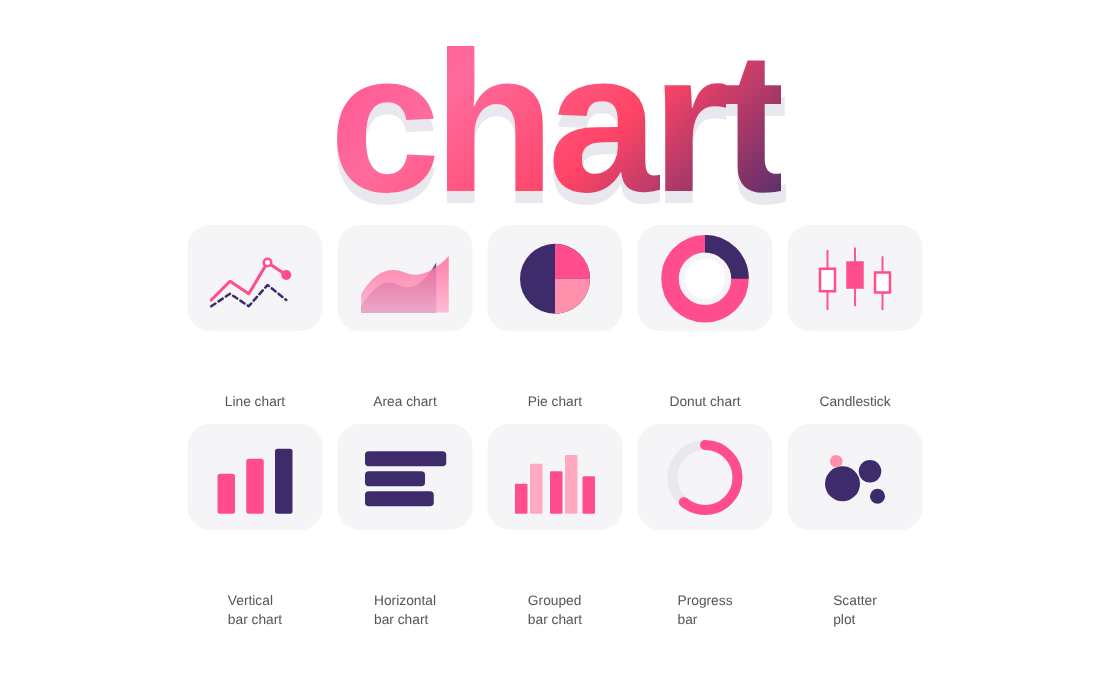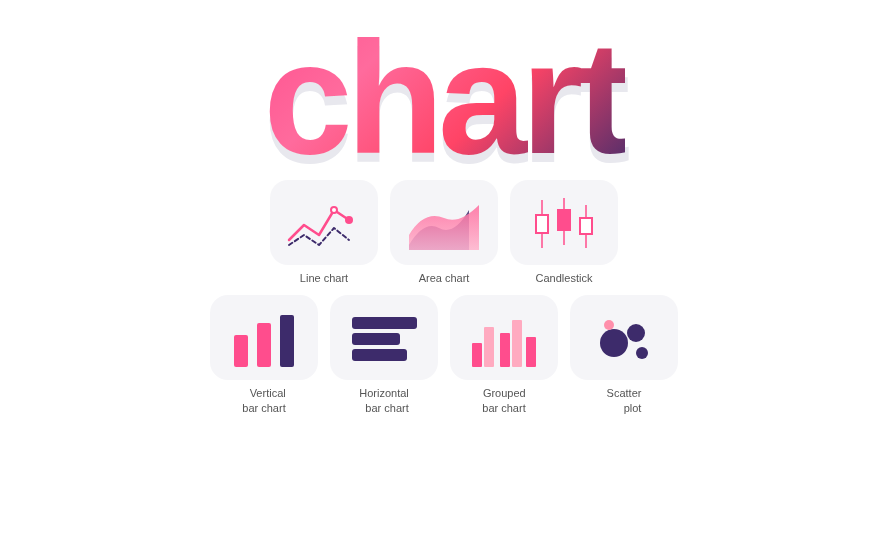--- a/index.html
+++ b/index.html
@@ -76,22 +76,23 @@
       border-radius: 18px;
       display: flex;
       align-items: center;
       justify-content: center;
       overflow: hidden;
     }
 
     .chart-label {
       font-size: 11px;
       color: #555;
-      text-align: right;
+      text-align: left;
       line-height: 1.3;
+      margin-top: 44px;
     }
 
     
     svg { overflow: visible; }
   </style>
 </head>
 <body>
 
 <div class="hero-title">
   <span class="hero-bg-text">chart</span>
@@ -127,21 +128,41 @@
               <stop offset="100%" stop-color="#6b4ba0"></stop>
             </linearGradient>
           </defs>
           <path d="M5,55 Q20,30 35,38 Q50,46 65,20 L65,60 L5,60 Z" fill="url(#areaDark)" opacity="0.85"></path>
           <path d="M5,45 Q20,20 40,28 Q55,35 75,15 L75,60 L5,60 Z" fill="url(#areaPink)" opacity="0.85"></path>
         </svg>
       </div>
       <span class="chart-label">Area chart</span>
     </div>
 
-
+    <div class="chart-item">
+      <div class="chart-icon-box">
+        <svg width="70" height="65" viewBox="0 0 70 65">
+          <circle cx="35" cy="33" r="28" fill="#3d2b6b"></circle>
+          <path d="M35,33 L35,5 A28,28 0 0,1 63,33 Z" fill="#ff4d8d"></path>
+          <path d="M35,33 L63,33 A28,28 0 0,1 35,61 Z" fill="#ff8fab"></path>
+        </svg>
+      </div>
+      <span class="chart-label">Pie chart</span>
+    </div>
+
+    <div class="chart-item">
+      <div class="chart-icon-box">
+        <svg width="70" height="65" viewBox="0 0 70 65">
+          <circle cx="35" cy="33" r="28" fill="none" stroke="#ff4d8d" stroke-width="14"></circle>
+          <path d="M35,5 A28,28 0 0,1 63,33" fill="none" stroke="#3d2b6b" stroke-width="14"></path>
+          <circle cx="35" cy="33" r="16" fill="white"></circle>
+        </svg>
+      </div>
+      <span class="chart-label">Donut chart</span>
+    </div>
 
 
 
     <div class="chart-item">
       <div class="chart-icon-box">
         <svg width="80" height="65" viewBox="0 0 80 65">
 
           <line x1="18" y1="10" x2="18" y2="58" stroke="#ff4d8d" stroke-width="1.5"></line>
           <rect x="12" y="25" width="12" height="18" fill="white" stroke="#ff4d8d" stroke-width="2"></rect>
 
@@ -191,20 +212,29 @@
 
           <rect x="36" y="28" width="10" height="34" rx="1" fill="#ff4d8d"></rect>
           <rect x="48" y="15" width="10" height="47" rx="1" fill="#ffaac0"></rect>
 
           <rect x="62" y="32" width="10" height="30" rx="1" fill="#ff4d8d"></rect>
         </svg>
       </div>
       <span class="chart-label">Grouped<br>bar chart</span>
     </div>
 
+    <div class="chart-item">
+      <div class="chart-icon-box">
+        <svg width="75" height="65" viewBox="0 0 75 65">
+          <circle cx="37" cy="33" r="26" fill="none" stroke="#e8e8ee" stroke-width="8"></circle>
+          <circle cx="37" cy="33" r="26" fill="none" stroke="#ff4d8d" stroke-width="8" stroke-dasharray="100 64" stroke-linecap="round" transform="rotate(-90 37 33)"></circle>
+        </svg>
+      </div>
+      <span class="chart-label">Progress<br>bar</span>
+    </div>
 
 
     <div class="chart-item">
       <div class="chart-icon-box">
         <svg width="80" height="65" viewBox="0 0 80 65">
           <circle cx="30" cy="38" r="14" fill="#3d2b6b"></circle>
           <circle cx="52" cy="28" r="9" fill="#3d2b6b"></circle>
           <circle cx="58" cy="48" r="6" fill="#3d2b6b"></circle>
           <circle cx="25" cy="20" r="5" fill="#ff8fab"></circle>
         </svg>

